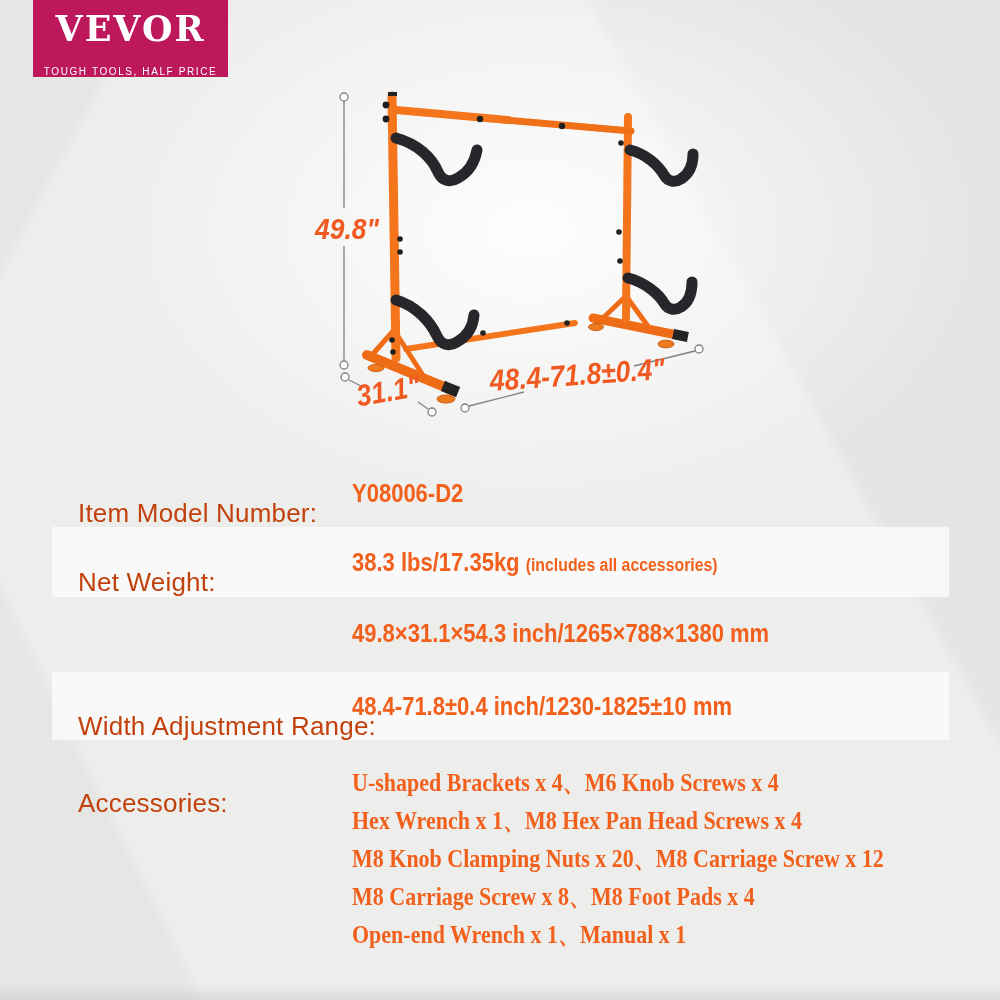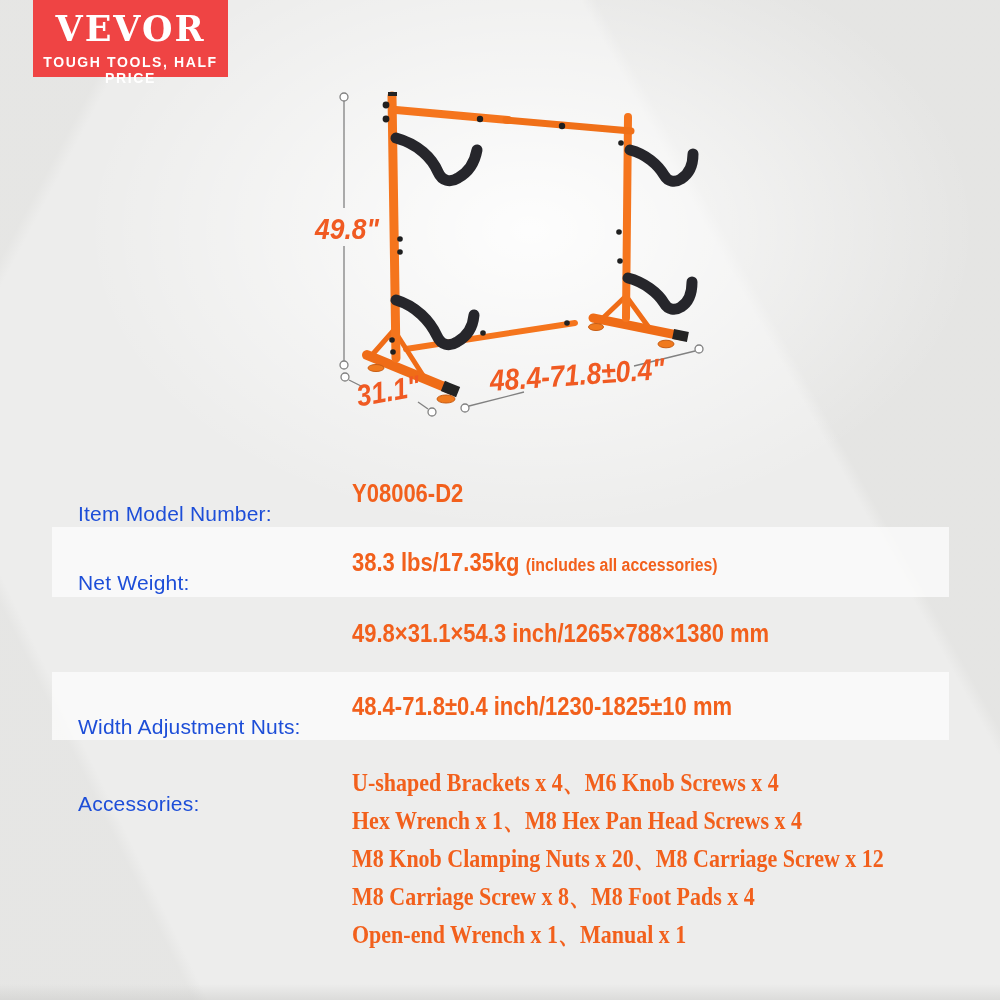--- a/index.html
+++ b/index.html
@@ -9,41 +9,41 @@
     background-color:#ededec;
     background-image:
       linear-gradient(to top, rgba(198,198,196,0.45) 0px, rgba(198,198,196,0) 16px),
       radial-gradient(ellipse 640px 430px at 53% 23%, rgba(255,255,255,0.9), rgba(255,255,255,0) 70%),
       linear-gradient(241deg, rgba(221,221,219,0.5) 0%, rgba(221,221,219,0.5) 26%, rgba(221,221,219,0) 27%),
       linear-gradient(64deg, rgba(221,221,219,0.45) 0%, rgba(221,221,219,0.45) 13%, rgba(221,221,219,0) 14%),
       linear-gradient(118deg, rgba(224,224,222,0.55) 0%, rgba(224,224,222,0.55) 9%, rgba(224,224,222,0) 10%);
   }
   .logo-box{
     position:absolute;left:33px;top:0;width:195px;height:77px;
-    background:#ef4444;color:#fff;text-align:center;
+    background:#be185d;color:#fff;text-align:center;
   }
   .logo-word{
     font-family:"DejaVu Serif","Liberation Serif",serif;
     font-weight:bold;font-size:35px;line-height:1;letter-spacing:2px;
     margin-top:11px;
   }
   .logo-tag{
-    font-size:14px;font-weight:bold;letter-spacing:1.6px;margin-top:8px;
+    font-size:10px;font-weight:normal;letter-spacing:1.6px;margin-top:20px;
   }
   .figure-svg{position:absolute;left:0;top:0;width:1000px;height:460px;}
   .dim-text{
     fill:#f05a22;font-weight:bold;font-style:italic;
     font-family:"Liberation Sans",sans-serif;
   }
   .band{position:absolute;left:52px;width:897px;background:rgba(253,253,253,0.78);}
   .band-1{top:527px;height:70px;}
   .band-2{top:672px;height:68px;}
   .spec-row{position:absolute;left:0;width:1000px;display:flex;align-items:center;}
   .spec-label{
-    position:absolute;left:78px;color:#1d4ed8;font-size:21px;
+    position:absolute;left:78px;color:#c2410c;font-size:26px;
     letter-spacing:0.2px;white-space:nowrap;margin-top:41px;
   }
   .spec-value{
     position:absolute;left:352px;color:#f2601c;font-weight:bold;font-size:25px;
     white-space:nowrap;transform:scaleX(0.88);transform-origin:left center;
   }
   .spec-note{font-size:18px;}
   .acc-line{height:38px;line-height:38px;display:block;}
   .acc-values{position:absolute;left:352px;top:764px;font-family:Liberation Serif, serif;}
   .acc-label-row{position:absolute;left:0;top:764px;width:824px;height:38px;
@@ -146,21 +146,21 @@
 <div class="spec-row" style="top:539px;height:46px;text-align:center;">
   <div class="spec-label">Net Weight:</div>
   <div class="spec-value"><span>38.3 lbs/17.35kg</span> <span class="spec-note">(includes all accessories)</span></div>
 </div>
 
 <div class="spec-row" style="top:610px;height:46px;">
   <div class="spec-value">49.8×31.1×54.3 inch/1265×788×1380 mm</div>
 </div>
 
 <div class="spec-row" style="top:683px;height:46px;">
-  <div class="spec-label">Width Adjustment Nuts:</div>
+  <div class="spec-label">Width Adjustment Range:</div>
   <div class="spec-value">48.4-71.8±0.4 inch/1230-1825±10 mm</div>
 </div>
 
 <div class="acc-label-row">
   <div class="spec-label">Accessories:</div>
 </div>
 <div class="acc-values">
   <span class="spec-value acc-line" style="position:static;">U-shaped Brackets x 4、M6 Knob Screws x 4</span>
   <span class="spec-value acc-line" style="position:static;">Hex Wrench x 1、M8 Hex Pan Head Screws x 4</span>
   <span class="spec-value acc-line" style="position:static;">M8 Knob Clamping Nuts x 20、M8 Carriage Screw x 12</span>

